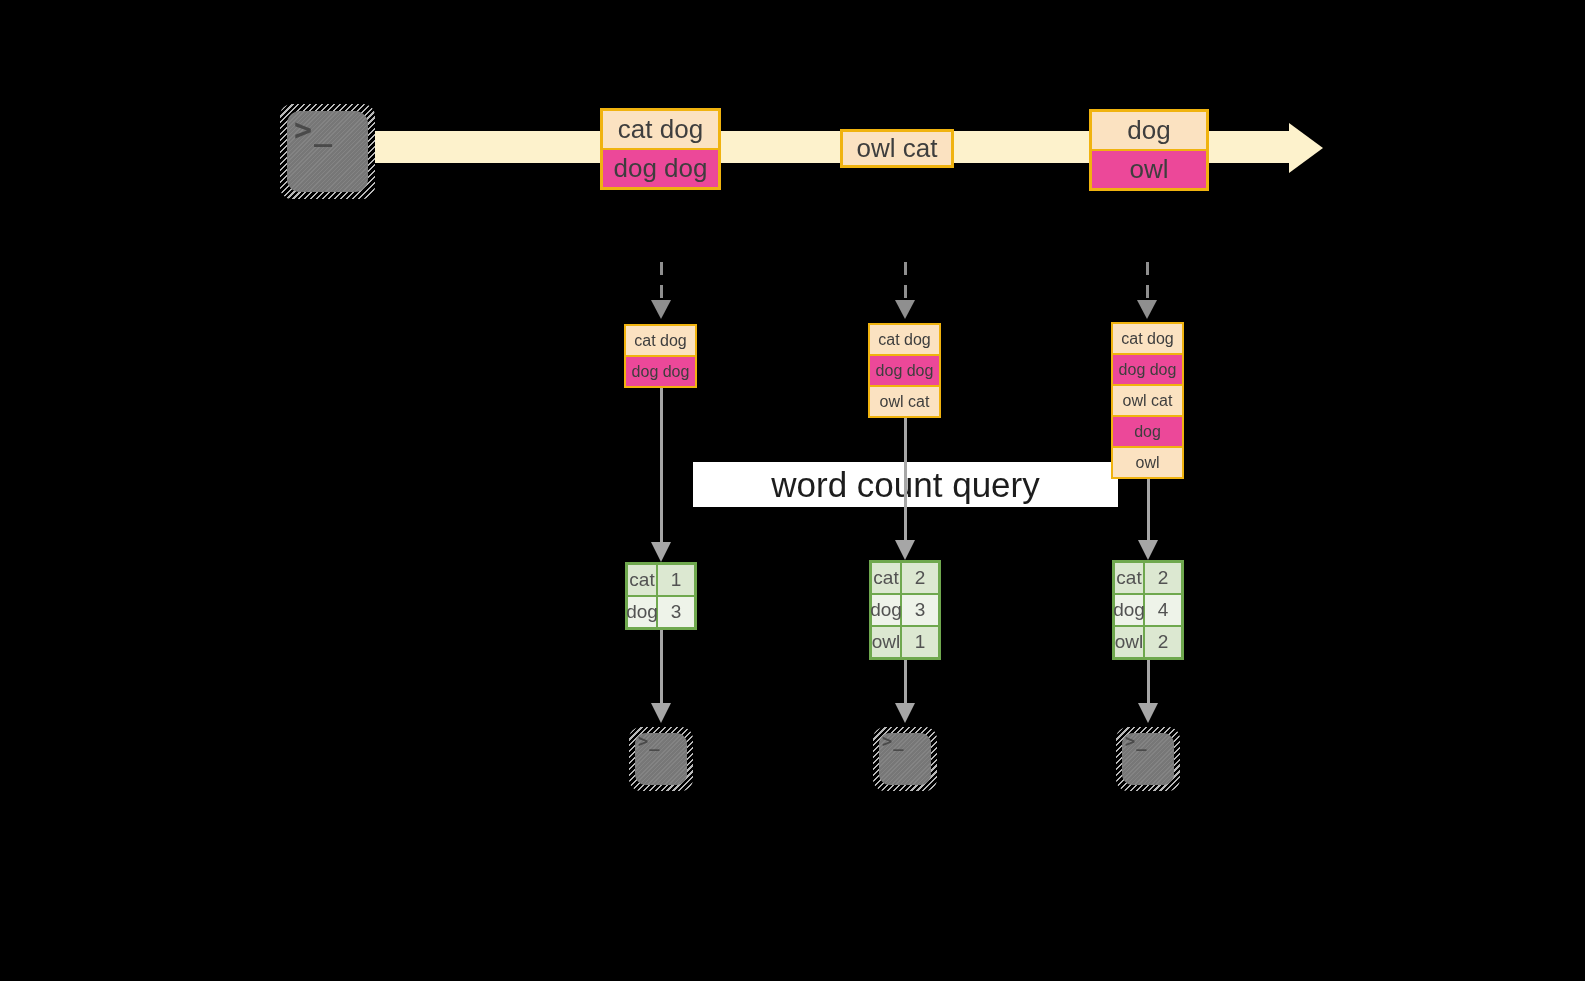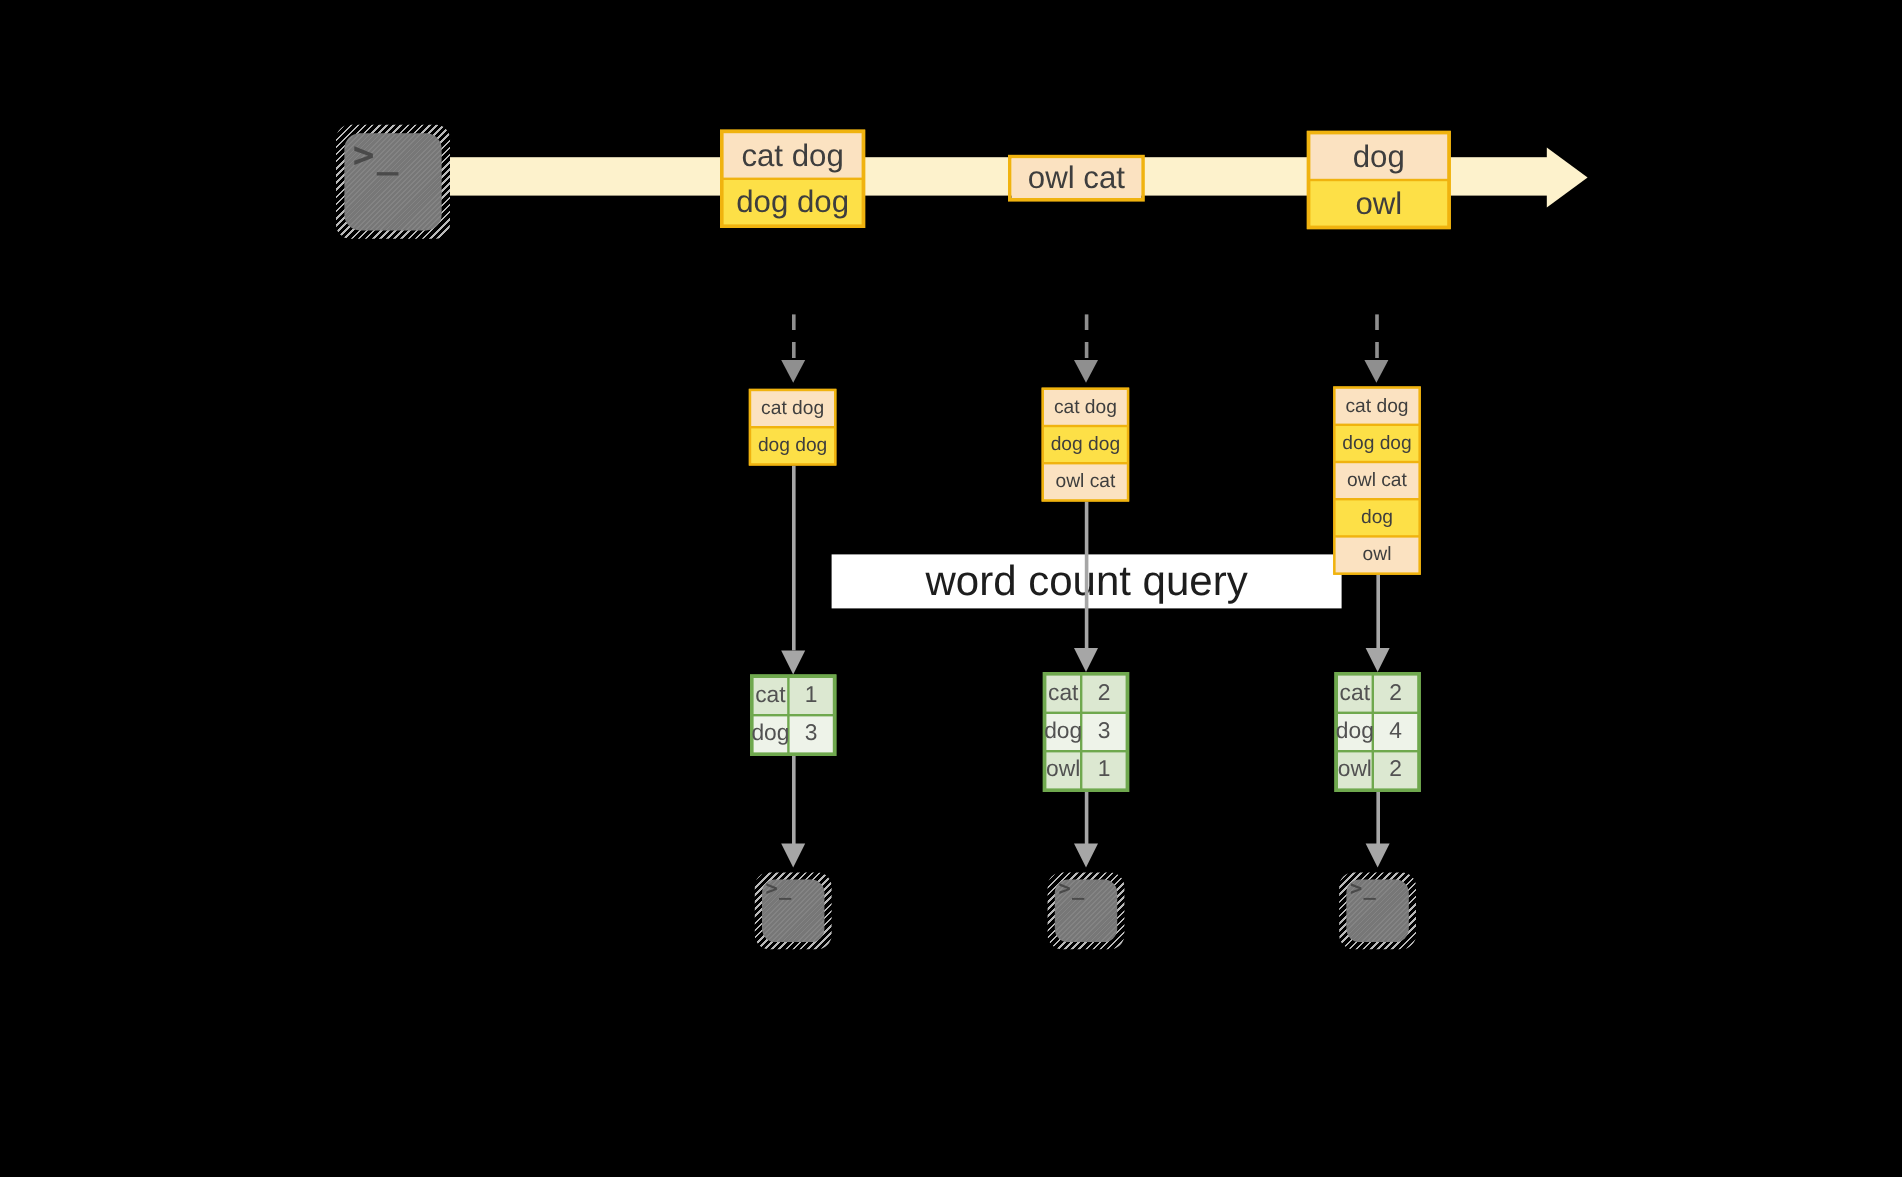--- a/index.html
+++ b/index.html
@@ -28,21 +28,21 @@
         border-top:25px solid transparent;border-bottom:25px solid transparent;
         border-left:34px solid #fdf2cc;}
 
   
   .ebox{position:absolute;border:3px solid #f0b30f;background:#f0b30f;z-index:4;
         display:flex;flex-direction:column;gap:2px;}
   .ebox-row{display:flex;align-items:center;justify-content:center;height:37px;
         font-size:26px;color:#3e3e3e;}
   .ebox-row.short{height:33px;}
   .fill-a{background:#fbe2c1;}
-  .fill-b{background:#fde047;}
+  .fill-b{background:#ec4899;}
   .ebox1{left:600px;top:108px;width:115px;}
   .ebox2{left:840px;top:129px;width:108px;}
   .ebox3{left:1089px;top:109px;width:114px;}
 
   
   .dash{position:absolute;width:3px;height:38px;top:262px;
         background:repeating-linear-gradient(to bottom,#8f8f8f 0 13px,rgba(0,0,0,0) 13px 23px);}
   .dhead{position:absolute;top:300px;width:0;height:0;
         border-left:10px solid transparent;border-right:10px solid transparent;
         border-top:19px solid #8f8f8f;}

